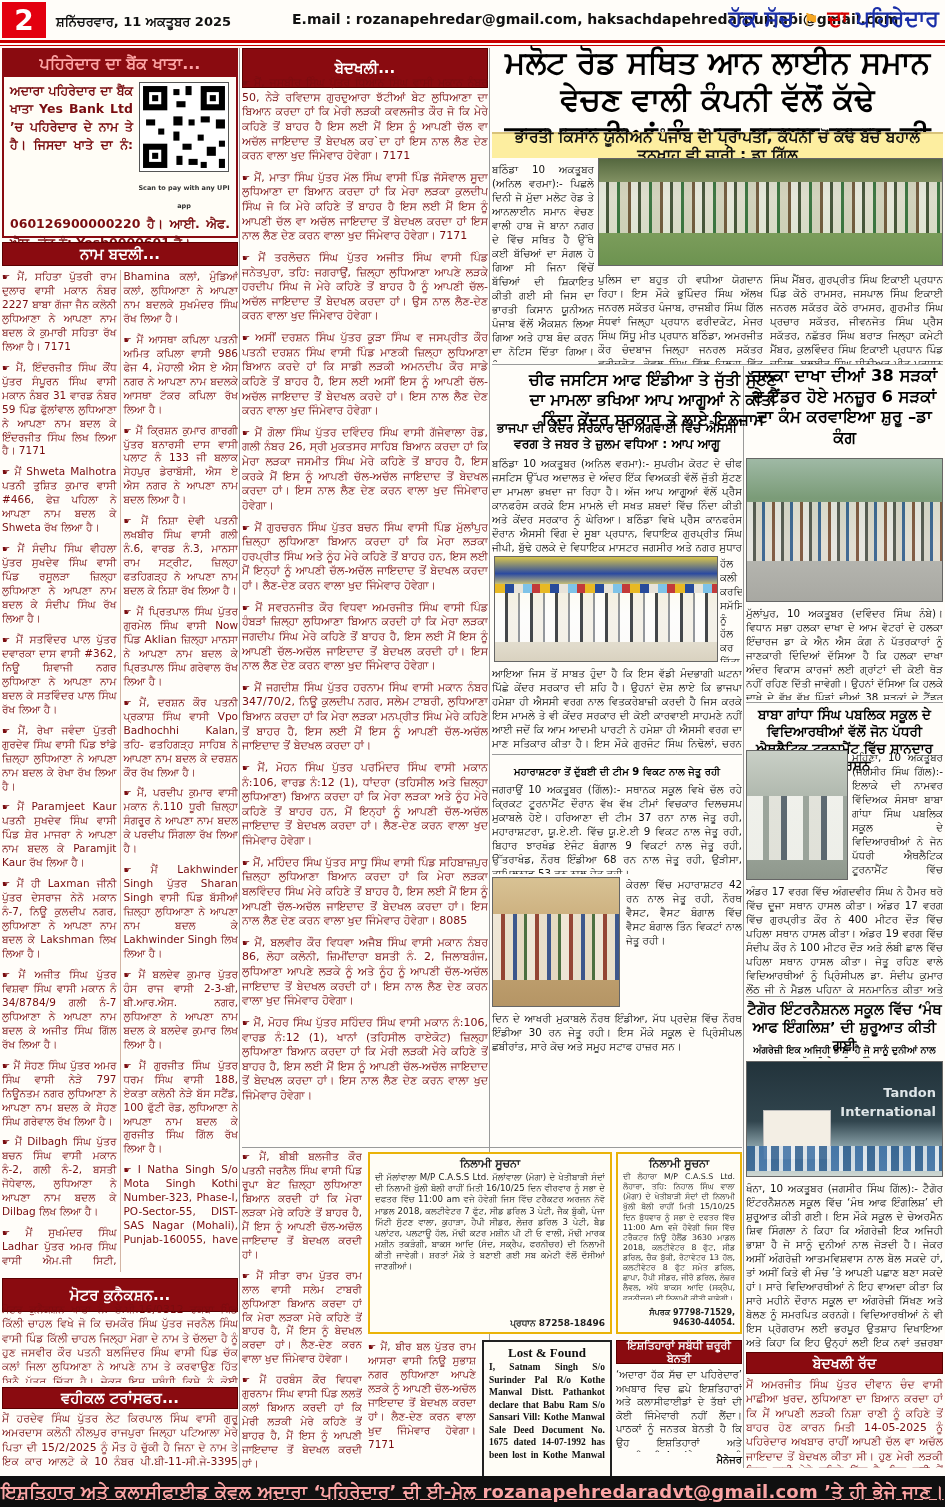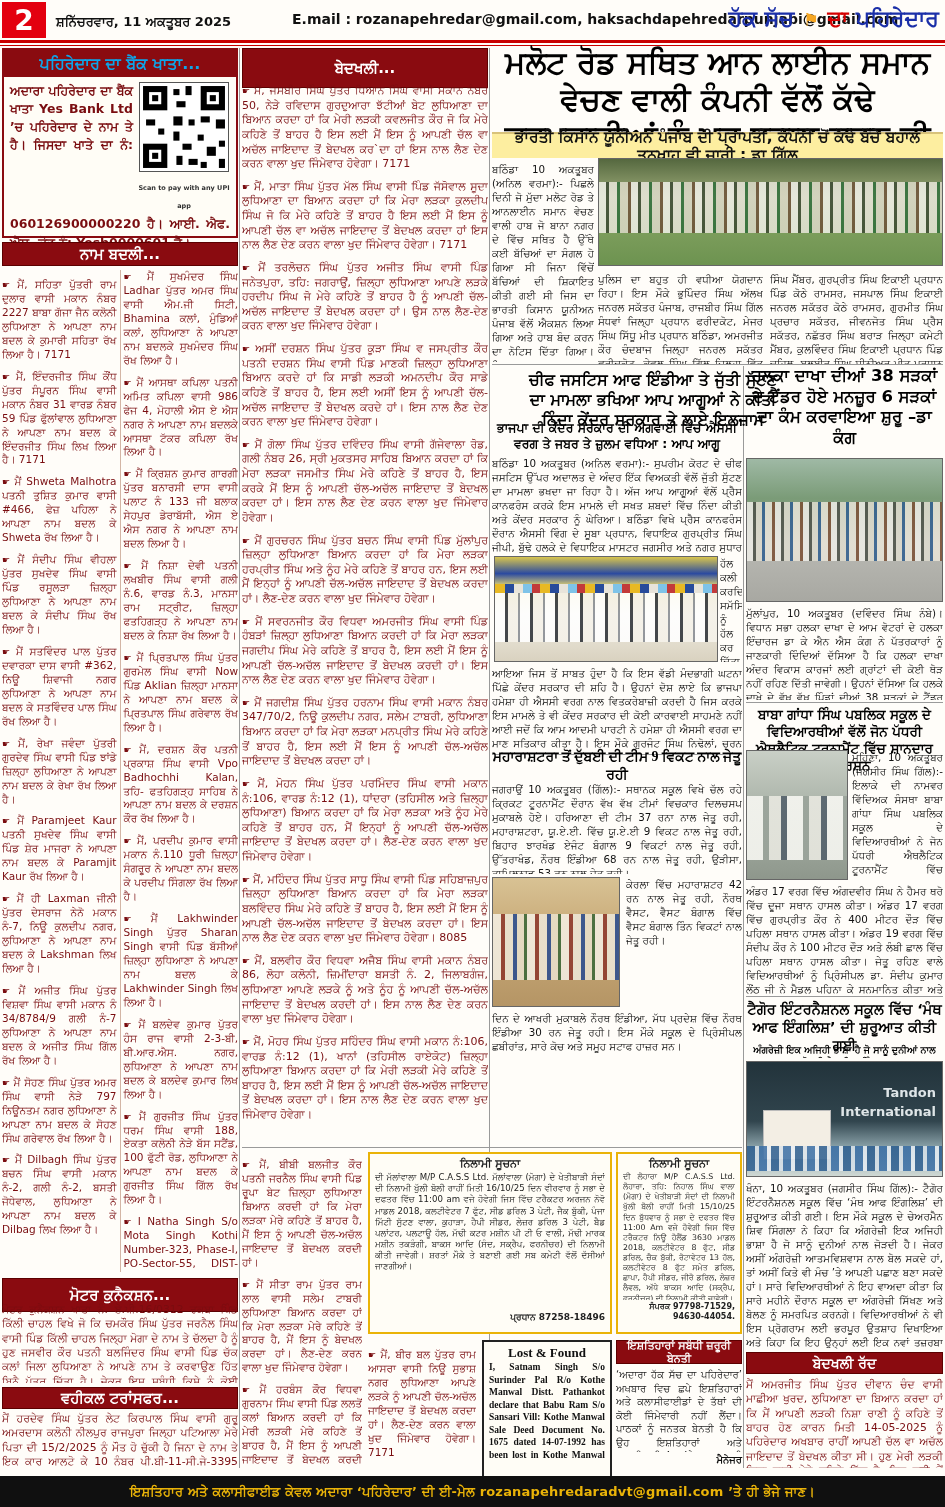--- a/index.html
+++ b/index.html
@@ -12,28 +12,28 @@
   .date{font-size:13px;font-weight:bold;white-space:nowrap;}
   .email{font-size:14px;font-weight:bold;white-space:nowrap;}
   .masthead{font-size:22px;font-weight:bold;white-space:nowrap;text-align:right;}
   .masthead .b{color:#1b2fa8;} .masthead .r{color:#d40000;}
   .flag{color:#f5a623;font-size:18px;margin:0 1px;}
   .rule{background:#c90000;}
   
   .bar{background:#8a0b10;color:#fff;font-weight:bold;text-align:center;font-size:15px;
        display:flex;align-items:center;justify-content:center;border:1px solid #5c0000;}
   .bankbox{border:2px solid #8a0b10;background:#fffdf6;}
-  .bankbox .bhead{background:#8a0b10;color:#0ea5e9;font-weight:bold;text-align:center;font-size:16px;padding:4px 2px;}
+  .bankbox .bhead{background:#8a0b10;color:#fca5a5;font-weight:bold;text-align:center;font-size:16px;padding:4px 2px;}
   .bankbody{padding:5px 6px;color:#7a0d10;font-weight:bold;font-size:12.5px;line-height:1.45;text-align:justify;}
   .qrwrap{float:right;width:92px;margin:0 0 2px 5px;text-align:center;}
   .qrwrap svg{width:88px;height:88px;border:1px solid #555;background:#fff;}
   .qrcap{font-size:6.5px;color:#333;}
   
   .cl{color:#7a0d10;font-size:10.5px;line-height:1.33;font-weight:500;}
-  .cl p{margin:8px 0 7px 0;}
+  .cl p{margin:0 0 7px 0;}
   .cl p::before{content:"☛ ";font-size:9px;}
   .cols2{column-count:2;column-gap:7px;column-rule:1px solid #d3b5a5;}
   
   .h1{font-size:31px;line-height:1.2;font-weight:bold;text-align:center;color:#000;}
   .subyellow{background:#fdeea0;border-top:2px solid #d8c27a;font-size:15.5px;font-weight:bold;text-align:center;
              display:flex;align-items:center;justify-content:center;}
   .h2{font-weight:bold;text-align:center;color:#000;line-height:1.25;}
   .body{font-size:10.3px;line-height:1.36;}
   .vline{background:#9a9a9a;width:1px;}
   .hline{background:#9a9a9a;height:1px;}
@@ -54,28 +54,28 @@
   .ph-cricket::before{top:28%;height:52%;background:repeating-linear-gradient(90deg,#f3ede0 0 8px,#8f3b2e 8px 12px,#ece5d4 12px 20px,#2e4f8f 20px 24px,#e8dfc9 24px 31px,#3f6a3a 31px 34px);opacity:.9;}
   .ph-tandon{background:linear-gradient(180deg,#22333b 0%,#31454e 52%,#8fa7ae 76%,#cfd8d3 100%);}
   .ph-tandon::before{top:42%;left:8%;width:34%;height:42%;background:#f3eee4;border:1px solid #bbb;}
   .ph-tandon::after{content:"";position:absolute;left:0;right:0;bottom:4%;height:22%;
       background:repeating-linear-gradient(90deg,#2c5d8f 0 8px,#d9e2ea 8px 12px,#3a6ea5 12px 20px,#e8eef4 20px 24px);opacity:.85;}
   .tandon-label{position:absolute;right:6px;top:18%;text-align:right;color:#e8eef0;font-size:13px;line-height:1.5;font-weight:bold;opacity:.95;}
   
   .nbox{border:2px solid #eab308;background:#fffdf6;padding:3px 5px;}
   .nbox .ntitle{font-weight:bold;text-align:center;font-size:11px;color:#222;margin-bottom:2px;}
   .nbox .nbody{font-size:8.6px;line-height:1.3;color:#222;text-align:justify;}
-  .nbox .ncontact{font-size:9px;font-weight:bold;text-align:right;color:#222;margin-top:2px;}
+  .nbox .ncontact{font-size:9px;font-weight:bold;text-align:right;color:#222;margin-top:8px;}
   .lostbox{border:2px solid #222;background:#fffdf6;padding:3px 5px;font-family:"Liberation Serif","DejaVu Serif",serif;}
   .lostbox .ltitle{font-weight:bold;text-align:center;font-size:13px;}
   .lostbox .lbody{font-size:9.5px;font-weight:bold;line-height:1.32;text-align:justify;}
   .advt-body{font-size:10px;color:#222;line-height:1.35;text-align:justify;}
   .advt-sign{text-align:right;font-weight:bold;font-size:10px;}
-  .footer{background:#101010;color:#eab308;display:flex;align-items:center;justify-content:center;
-          font-size:13px;font-weight:bold;letter-spacing:.2px;}
+  .footer{background:#101010;color:#fca5a5;display:flex;align-items:center;justify-content:center;
+          font-size:18px;font-weight:bold;letter-spacing:.2px;text-decoration:underline;}
   .byline-sub{color:#000;font-weight:bold;text-align:center;font-size:12.5px;line-height:1.3;}
 </style>
 </head>
 <body>
 
 <div class="page">
 
   <div class="abs pagenum" style="left:2px;top:2px;width:44px;height:36px;">2</div>
   <div class="abs date" style="left:56px;top:14px;">ਸ਼ਨਿੱਚਰਵਾਰ, 11 ਅਕਤੂਬਰ 2025</div>
   <div class="abs email" style="left:292px;top:11px;">E.mail : rozanapehredar@gmail.com, haksachdapehredarpunjabi@gmail.com</div>
@@ -200,21 +200,21 @@
   <div class="abs hline" style="left:492px;top:364px;width:451px;"></div>
 
   <div class="abs h2" style="left:492px;top:370px;width:250px;height:46px;font-size:16px;margin-left:36px;">ਚੀਫ ਜਸਟਿਸ ਆਫ ਇੰਡੀਆ ਤੇ ਜੁੱਤੀ ਸੁੱਟਣ ਦਾ ਮਾਮਲਾ ਭਖਿਆ ਆਪ ਆਗੂਆਂ ਨੇ ਕੀਤੀ ਨਿੰਦਾ ਕੇਂਦਰ ਸਰਕਾਰ ਤੇ ਲਾਏ ਇਲਜ਼ਾਮ</div>
   <div class="abs byline-sub" style="left:492px;top:420px;width:250px;height:32px;overflow:hidden;">ਭਾਜਪਾ ਦੀ ਕੇਂਦਰ ਸਰਕਾਰ ਦੀ ਅਗਵਾਈ ਵਿੱਚ ਐਸਸੀ ਵਰਗ ਤੇ ਜਬਰ ਤੇ ਜ਼ੁਲਮ ਵਧਿਆ : ਆਪ ਆਗੂ</div>
   <div class="abs txt body" style="left:492px;top:456px;width:250px;height:98px;">ਬਠਿੰਡਾ 10 ਅਕਤੂਬਰ (ਅਨਿਲ ਵਰਮਾ):- ਸੁਪਰੀਮ ਕੋਰਟ ਦੇ ਚੀਫ ਜਸਟਿਸ ਉੱਪਰ ਅਦਾਲਤ ਦੇ ਅੰਦਰ ਇੱਕ ਵਿਅਕਤੀ ਵੱਲੋਂ ਜੁੱਤੀ ਸੁੱਟਣ ਦਾ ਮਾਮਲਾ ਭਖਦਾ ਜਾ ਰਿਹਾ ਹੈ। ਅੱਜ ਆਪ ਆਗੂਆਂ ਵੱਲੋਂ ਪ੍ਰੈਸ ਕਾਨਫਰੰਸ ਕਰਕੇ ਇਸ ਮਾਮਲੇ ਦੀ ਸਖਤ ਸ਼ਬਦਾਂ ਵਿੱਚ ਨਿੰਦਾ ਕੀਤੀ ਅਤੇ ਕੇਂਦਰ ਸਰਕਾਰ ਨੂੰ ਘੇਰਿਆ। ਬਠਿੰਡਾ ਵਿਖੇ ਪ੍ਰੈਸ ਕਾਨਫਰੰਸ ਦੌਰਾਨ ਐਸਸੀ ਵਿੰਗ ਦੇ ਸੂਬਾ ਪ੍ਰਧਾਨ, ਵਿਧਾਇਕ ਗੁਰਪ੍ਰੀਤ ਸਿੰਘ ਜੀਪੀ, ਬੁੱਢੇ ਹਲਕੇ ਦੇ ਵਿਧਾਇਕ ਮਾਸਟਰ ਜਗਸੀਰ ਅਤੇ ਨਗਰ ਸੁਧਾਰ ਟਰੱਸਟ ਦੇ ਚੇਅਰਮੈਨ ਤੇ ਜਿਲਾ ਪ੍ਰਧਾਨ ਜਤਿੰਦਰ ਭੱਲਾ ਨੇ ਕਿਹਾ ਕਿ ਚੀਫ ਜਸਟਿਸ ਉੱਪਰ ਜੁੱਤੀ ਸੁੱਟਣ ਦੀ ਸਖ਼ਤ ਸ਼ਬਦਾਂ ਵਿੱਚ ਨਿੰਦਾ ਕਰਨੀ ਬਣਦੀ ਹੈ ਕਿਉਂਕਿ ਇਹ ਮਾਮਲਾ ਐਸਸੀ ਵਰਗ ਦੀਆਂ ਭਾਵਨਾਵਾਂ ਨੂੰ ਆਹਤ ਕਰਨ ਵਾਲਾ ਹੈ। ਉਹਨਾਂ ਦੋਸ਼ ਲਾਏ ਕਿ ਭਾਜਪਾ ਦੀ ਅਗਵਾਈ ਵਾਲੀ ਕੇਂਦਰ ਸਰਕਾਰ ਦੇ ਰਾਜ ਦੌਰਾਨ ਐਸਸੀ ਵਰਗ ਉੱਪਰ ਜ਼ੁਲਮ ਵਧਿਆ ਹੈ ਜਿਸ ਪਾਸੇ ਸਰਕਾਰ ਨੂੰ ਧਿਆਨ ਦੇਣ ਦੀ ਲੋੜ ਹੈ। ਉਹਨਾਂ ਕਿਹਾ ਕਿ ਇਸ ਮਾਮਲੇ ਵਿੱਚ ਅਜੇ ਤੱਕ ਦੇਸ਼ ਦੇ ਪ੍ਰਧਾਨ ਮੰਤਰੀ ਜਾਂ ਗ੍ਰਹਿ ਮੰਤਰੀ ਦਾ ਕੋਈ ਵੀ ਬਿਆਨ ਨਹੀਂ</div>
   <div class="abs ph ph-aap" style="left:494px;top:556px;width:224px;height:106px;"></div>
   <div class="abs txt body" style="left:720px;top:556px;width:22px;height:106px;overflow:hidden;">ਹੱਲ ਕਲੀ ਕਰਦਿਆਂ ਸਮੱਸਿਆ ਨੂੰ ਹੱਲ ਕਰ ਦਿੱਤਾ ਹੈ। ਉਹਨਾਂ ਦੱਸਿਆ ਕਿ ਜੋ ਕਿ ਅੱਜ ਬਾਟਾ ਬਰਾਮਸ ਹੱਬ ਦੇ ਐਚ ਆਰ ਤੇ ਹੋਰ ਮੁਲਾਜਮਾ ਵੱਲੋਂ ਮੌਕੇ ਤੇ ਪਹੁੰਚ ਬੱਚਿਆਂ ਦੀ ਤਨਖਾਹ ਪਾਈ ਗਈ ਅਤੇ ਬੱਚੀ ਕਰਮਜੀਤ ਨੂੰ ਬਹਾਲ ਕੀਤਾ ਗਿਆ, 13 ਤਰੀਕ ਨਵੰਬਰ ਨੂੰ ਬਾਕੀ ਤੇ ਆਊਟ ਲਈ ਲਿਖਤੀ ਦਰਖਾਸਤ ਦਿੱਤੀ ਗਈ ਅਤੇ ਬੱਚੀ ਕਰਮਜੀਤ ਕੌਰ ਨੇ ਭਾਰਤੀ ਕਿਸਾਨ ਯੂਨੀਅਨ ਪੰਜਾਬ ਦਾ ਧੰਨਵਾਦ ਕੀਤਾ। ਇਸ ਧਰਨੇ ਦੇ ਵਿੱਚ ਬਠਿੰਡਾ ਅਤੇ ਫਰੀਦਕੋਟ ਜਿਲਾ ਦੇ ਸਾਥੇ ਸਾਥੀ ਮੌਜੂਦ ਰਹੇ</div>
   <div class="abs txt body" style="left:492px;top:666px;width:250px;height:86px;">ਆਇਆ ਜਿਸ ਤੋਂ ਸਾਬਤ ਹੁੰਦਾ ਹੈ ਕਿ ਇਸ ਵੱਡੀ ਮੰਦਭਾਗੀ ਘਟਨਾ ਪਿੱਛੇ ਕੇਂਦਰ ਸਰਕਾਰ ਦੀ ਸ਼ਹਿ ਹੈ। ਉਹਨਾਂ ਦੋਸ਼ ਲਾਏ ਕਿ ਭਾਜਪਾ ਹਮੇਸ਼ਾ ਹੀ ਐਸਸੀ ਵਰਗ ਨਾਲ ਵਿਤਕਰੇਬਾਜ਼ੀ ਕਰਦੀ ਹੈ ਜਿਸ ਕਰਕੇ ਇਸ ਮਾਮਲੇ ਤੇ ਵੀ ਕੇਂਦਰ ਸਰਕਾਰ ਦੀ ਕੋਈ ਕਾਰਵਾਈ ਸਾਹਮਣੇ ਨਹੀਂ ਆਈ ਜਦੋਂ ਕਿ ਆਮ ਆਦਮੀ ਪਾਰਟੀ ਨੇ ਹਮੇਸ਼ਾ ਹੀ ਐਸਸੀ ਵਰਗ ਦਾ ਮਾਣ ਸਤਿਕਾਰ ਕੀਤਾ ਹੈ। ਇਸ ਮੌਕੇ ਗੁਰਜੰਟ ਸਿੰਘ ਨਿਢੋਲਾਂ, ਚਰਨ ਸਿੰਘ ਬੇਜੀ, ਮਾਲਵਾ ਜੋਨ ਦੇ ਇੰਚਾਰਜ ਪਰਮਜੀਤ ਕੌਟਭੰਦਾ, ਮਨਜੀਤ ਸਿੰਘ ਲਹਿਰਾ, ਗੁਰਸੇਵਕ ਸਿੰਘ ਬਾਂਡੀ ਸਮੇਤ ਹੋਰ ਆਪ ਆਗੂ ਵੀ ਹਾਜ਼ਰ ਸਨ।</div>
   <div class="abs hline" style="left:492px;top:754px;width:250px;"></div>
 
-  <div class="abs h2" style="left:492px;top:748px;width:250px;height:20px;font-size:14px;font-family:Liberation Serif, serif;">ਮਹਾਰਾਸ਼ਟਰਾ ਤੋਂ ਦੁੱਬਈ ਦੀ ਟੀਮ 9 ਵਿਕਟ ਨਾਲ ਜੇਤੂ ਰਹੀ</div>
+  <div class="abs h2" style="left:492px;top:766px;width:250px;height:20px;font-size:10px;">ਮਹਾਰਾਸ਼ਟਰਾ ਤੋਂ ਦੁੱਬਈ ਦੀ ਟੀਮ 9 ਵਿਕਟ ਨਾਲ ਜੇਤੂ ਰਹੀ</div>
   <div class="abs txt body" style="left:492px;top:782px;width:250px;height:92px;">ਜਗਰਾਉਂ 10 ਅਕਤੂਬਰ (ਗਿੱਲ):- ਸਥਾਨਕ ਸਕੂਲ ਵਿਖੇ ਚੱਲ ਰਹੇ ਕ੍ਰਿਕਟ ਟੂਰਨਾਮੈਂਟ ਦੌਰਾਨ ਵੱਖ ਵੱਖ ਟੀਮਾਂ ਵਿਚਕਾਰ ਦਿਲਚਸਪ ਮੁਕਾਬਲੇ ਹੋਏ। ਹਰਿਆਣਾ ਦੀ ਟੀਮ 37 ਰਨਾ ਨਾਲ ਜੇਤੂ ਰਹੀ, ਮਹਾਰਾਸ਼ਟਰਾ, ਯੂ.ਏ.ਈ. ਵਿੱਚ ਯੂ.ਏ.ਈ 9 ਵਿਕਟ ਨਾਲ ਜੇਤੂ ਰਹੀ, ਬਿਹਾਰ ਝਾਰਖੰਡ ਏਜੰਟ ਬੰਗਾਲ 9 ਵਿਕਟਾਂ ਨਾਲ ਜੇਤੂ ਰਹੀ, ਉੱਤਰਾਖੰਡ, ਨੌਰਥ ਇੰਡੀਆ 68 ਰਨ ਨਾਲ ਜੇਤੂ ਰਹੀ, ਉੜੀਸਾ, ਤਾਮਿਲਨਾਡੂ 53 ਰਨ ਨਾਲ ਜੇਤੂ ਰਹੀ।</div>
   <div class="abs ph ph-cricket" style="left:492px;top:877px;width:128px;height:130px;"></div>
   <div class="abs txt body" style="left:626px;top:877px;width:116px;height:130px;">ਕੇਰਲਾ ਵਿੱਚ ਮਹਾਰਾਸ਼ਟਰ 42 ਰਨ ਨਾਲ ਜੇਤੂ ਰਹੀ, ਨੌਰਥ ਵੈਸਟ, ਵੈਸਟ ਬੰਗਾਲ ਵਿੱਚ ਵੈਸਟ ਬੰਗਾਲ ਤਿੰਨ ਵਿਕਟਾਂ ਨਾਲ ਜੇਤੂ ਰਹੀ।</div>
   <div class="abs txt body" style="left:492px;top:1011px;width:250px;height:132px;">ਦਿਨ ਦੇ ਆਖਰੀ ਮੁਕਾਬਲੇ ਨੌਰਥ ਇੰਡੀਆ, ਮੱਧ ਪ੍ਰਦੇਸ਼ ਵਿੱਚ ਨੌਰਥ ਇੰਡੀਆ 30 ਰਨ ਜੇਤੂ ਰਹੀ। ਇਸ ਮੌਕੇ ਸਕੂਲ ਦੇ ਪ੍ਰਿੰਸੀਪਲ ਛਬੀਰਾਂਤ, ਸਾਰੇ ਕੋਚ ਅਤੇ ਸਮੂਹ ਸਟਾਫ ਹਾਜ਼ਰ ਸਨ।</div>
   <div class="abs hline" style="left:242px;top:1147px;width:500px;"></div>
 
   <div class="abs nbox" style="left:368px;top:1152px;width:244px;height:182px;">
     <div class="ntitle">ਨਿਲਾਮੀ ਸੂਚਨਾ</div>
     <div class="nbody" style="height:138px;overflow:hidden;">ਦੀ ਮੱਲਾਂਵਾਲਾ M/P C.A.S.S Ltd. ਮੱਲਾਂਵਾਲਾ (ਮੋਗਾ) ਦੇ ਖੇਤੀਬਾੜੀ ਸੰਦਾਂ ਦੀ ਨਿਲਾਮੀ ਖੁੱਲੀ ਬੋਲੀ ਰਾਹੀਂ ਮਿਤੀ 16/10/25 ਦਿਨ ਵੀਰਵਾਰ ਨੂੰ ਸਭਾ ਦੇ ਦਫਤਰ ਵਿੱਚ 11:00 am ਵਜੇ ਹੋਵੇਗੀ ਜਿਸ ਵਿੱਚ ਟਰੈਕਟਰ ਅਰਜਨ ਨੋਵੋ ਮਾਡਲ 2018, ਕਲਟੀਵੇਟਰ 7 ਫੁੱਟ, ਸੀਡ ਡਰਿਲ 3 ਪੇਟੀ, ਜੈਕ ਬੁੱਕੀ, ਪੰਜਾ ਮਿੱਟੀ ਸੁੱਟਣ ਵਾਲਾ, ਕੁਹਾੜਾ, ਹੈਪੀ ਸੀਡਰ, ਲੇਜ਼ਰ ਡਰਿਲ 3 ਪੇਟੀ, ਬੈਡ ਪਲਾਂਟਰ, ਪਲਟਾਊ ਹੱਲ, ਮੱਢੀ ਕਟਰ ਮਸ਼ੀਨ ਪੀ ਟੀ ਓ ਵਾਲੀ, ਮੱਢੀ ਮਾਰਕ ਮਸ਼ੀਨ ਤਕੜੰਗੀ, ਬਾਕਸ ਆਦਿ (ਸੰਦ, ਸਕ੍ਰੈਪ, ਫਰਨੀਚਰ) ਦੀ ਨਿਲਾਮੀ ਕੀਤੀ ਜਾਵੇਗੀ। ਸ਼ਰਤਾਂ ਮੌਕੇ ਤੇ ਬਣਾਈ ਗਈ ਸਬ ਕਮੇਟੀ ਵੱਲੋਂ ਦੱਸੀਆਂ ਜਾਣਗੀਆਂ।</div>
     <div class="ncontact">ਪ੍ਰਧਾਨ 87258-18496</div>

